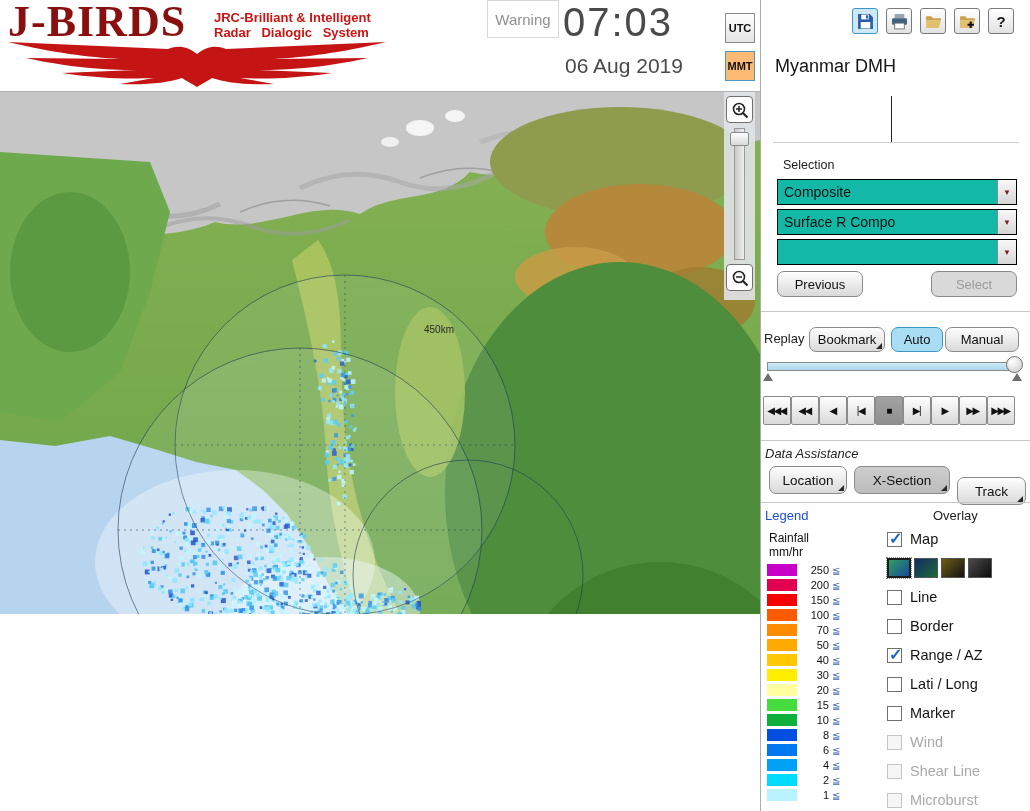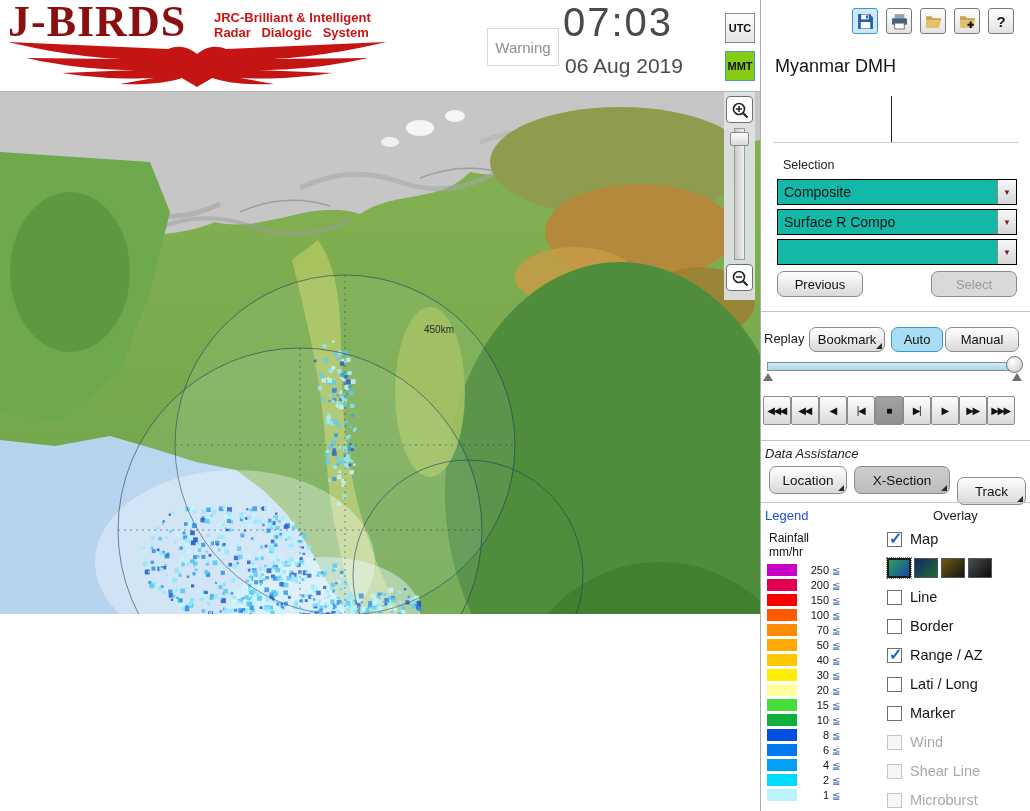--- a/index.html
+++ b/index.html
@@ -5,28 +5,28 @@
   html,body{margin:0;padding:0;}
   body{width:1030px;height:811px;position:relative;overflow:hidden;background:#fff;
        font-family:"Liberation Sans",sans-serif;color:#111;}
   
   .header{position:absolute;left:0;top:0;width:760px;height:91px;background:#fff;border-bottom:1px solid #b0b0b0;}
   #logo-title{position:absolute;left:8px;top:-4px;font-family:"Liberation Serif",serif;font-weight:bold;
               font-size:44px;color:#8a1010;letter-spacing:1px;}
   #logo-sub{position:absolute;left:214px;top:10px;color:#cc1414;font-weight:bold;font-size:13px;line-height:15px;}
   #logo-sub .l2{word-spacing:7px;}
   #eagle{position:absolute;left:2px;top:40px;}
-  #warning-box{position:absolute;left:487px;top:28px;width:70px;height:36px;border:1px solid #d8d8d8;background:#fff;
+  #warning-box{position:absolute;left:487px;top:0;width:70px;height:36px;border:1px solid #d8d8d8;background:#fff;
                color:#8f8f8f;font-size:15px;display:flex;align-items:center;justify-content:center;}
   #clock-time{position:absolute;left:563px;top:0px;font-size:40px;color:#4a4a4a;letter-spacing:2px;}
   #clock-date{position:absolute;left:565px;top:54px;font-size:21px;color:#4a4a4a;}
   .tzbtn{position:absolute;left:725px;width:30px;height:30px;border:1px solid #8a8a8a;box-sizing:border-box;
          font-size:11px;font-weight:bold;display:flex;align-items:center;justify-content:center;background:linear-gradient(#fff,#e4e4e4);}
   #tz-utc{top:13px;}
-  #tz-mmt{top:51px;background:#84cc16;border-color:#4898c8;}
+  #tz-mmt{top:51px;background:#fdba74;border-color:#4898c8;}
   
   .btn3d{background:linear-gradient(#fefefe,#d9d9d9);border:1px solid #8b8b8b;border-radius:7px;color:#111;
          display:flex;align-items:center;justify-content:center;font-size:13px;box-sizing:border-box;}
   .pressed{background:linear-gradient(#cdcdcd,#bcbcbc);}
   .selbtn{background:#a9ddf3 !important;border-color:#3d96c9 !important;}
   .corner{position:relative;}
   .corner::after{content:"";position:absolute;right:2px;bottom:2px;width:0;height:0;
                  border-left:6px solid transparent;border-bottom:6px solid #2a2a2a;}
   
   .map{position:absolute;left:0;top:92px;width:760px;height:522px;overflow:hidden;}

